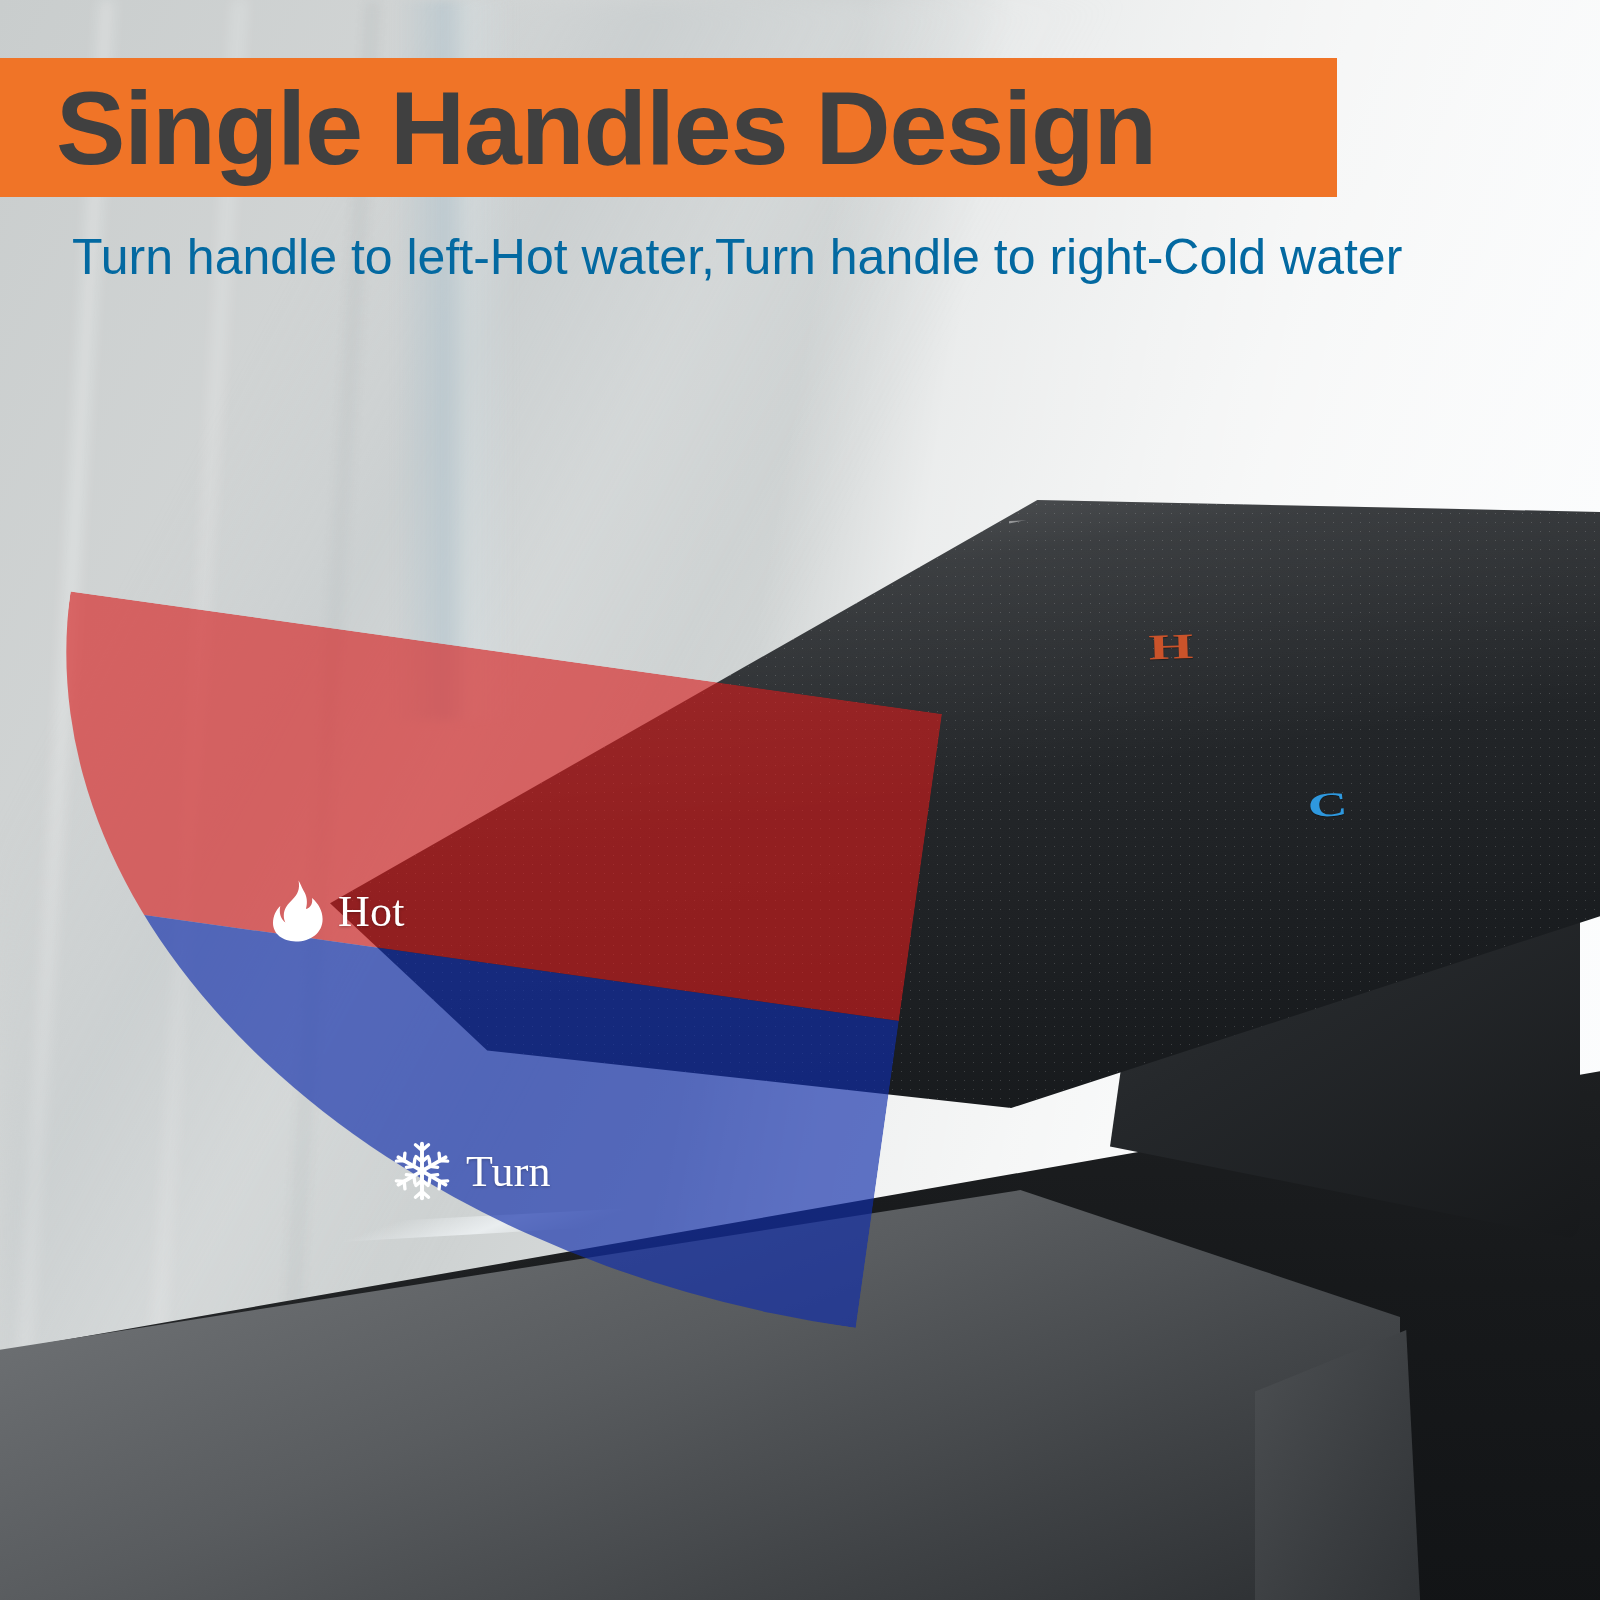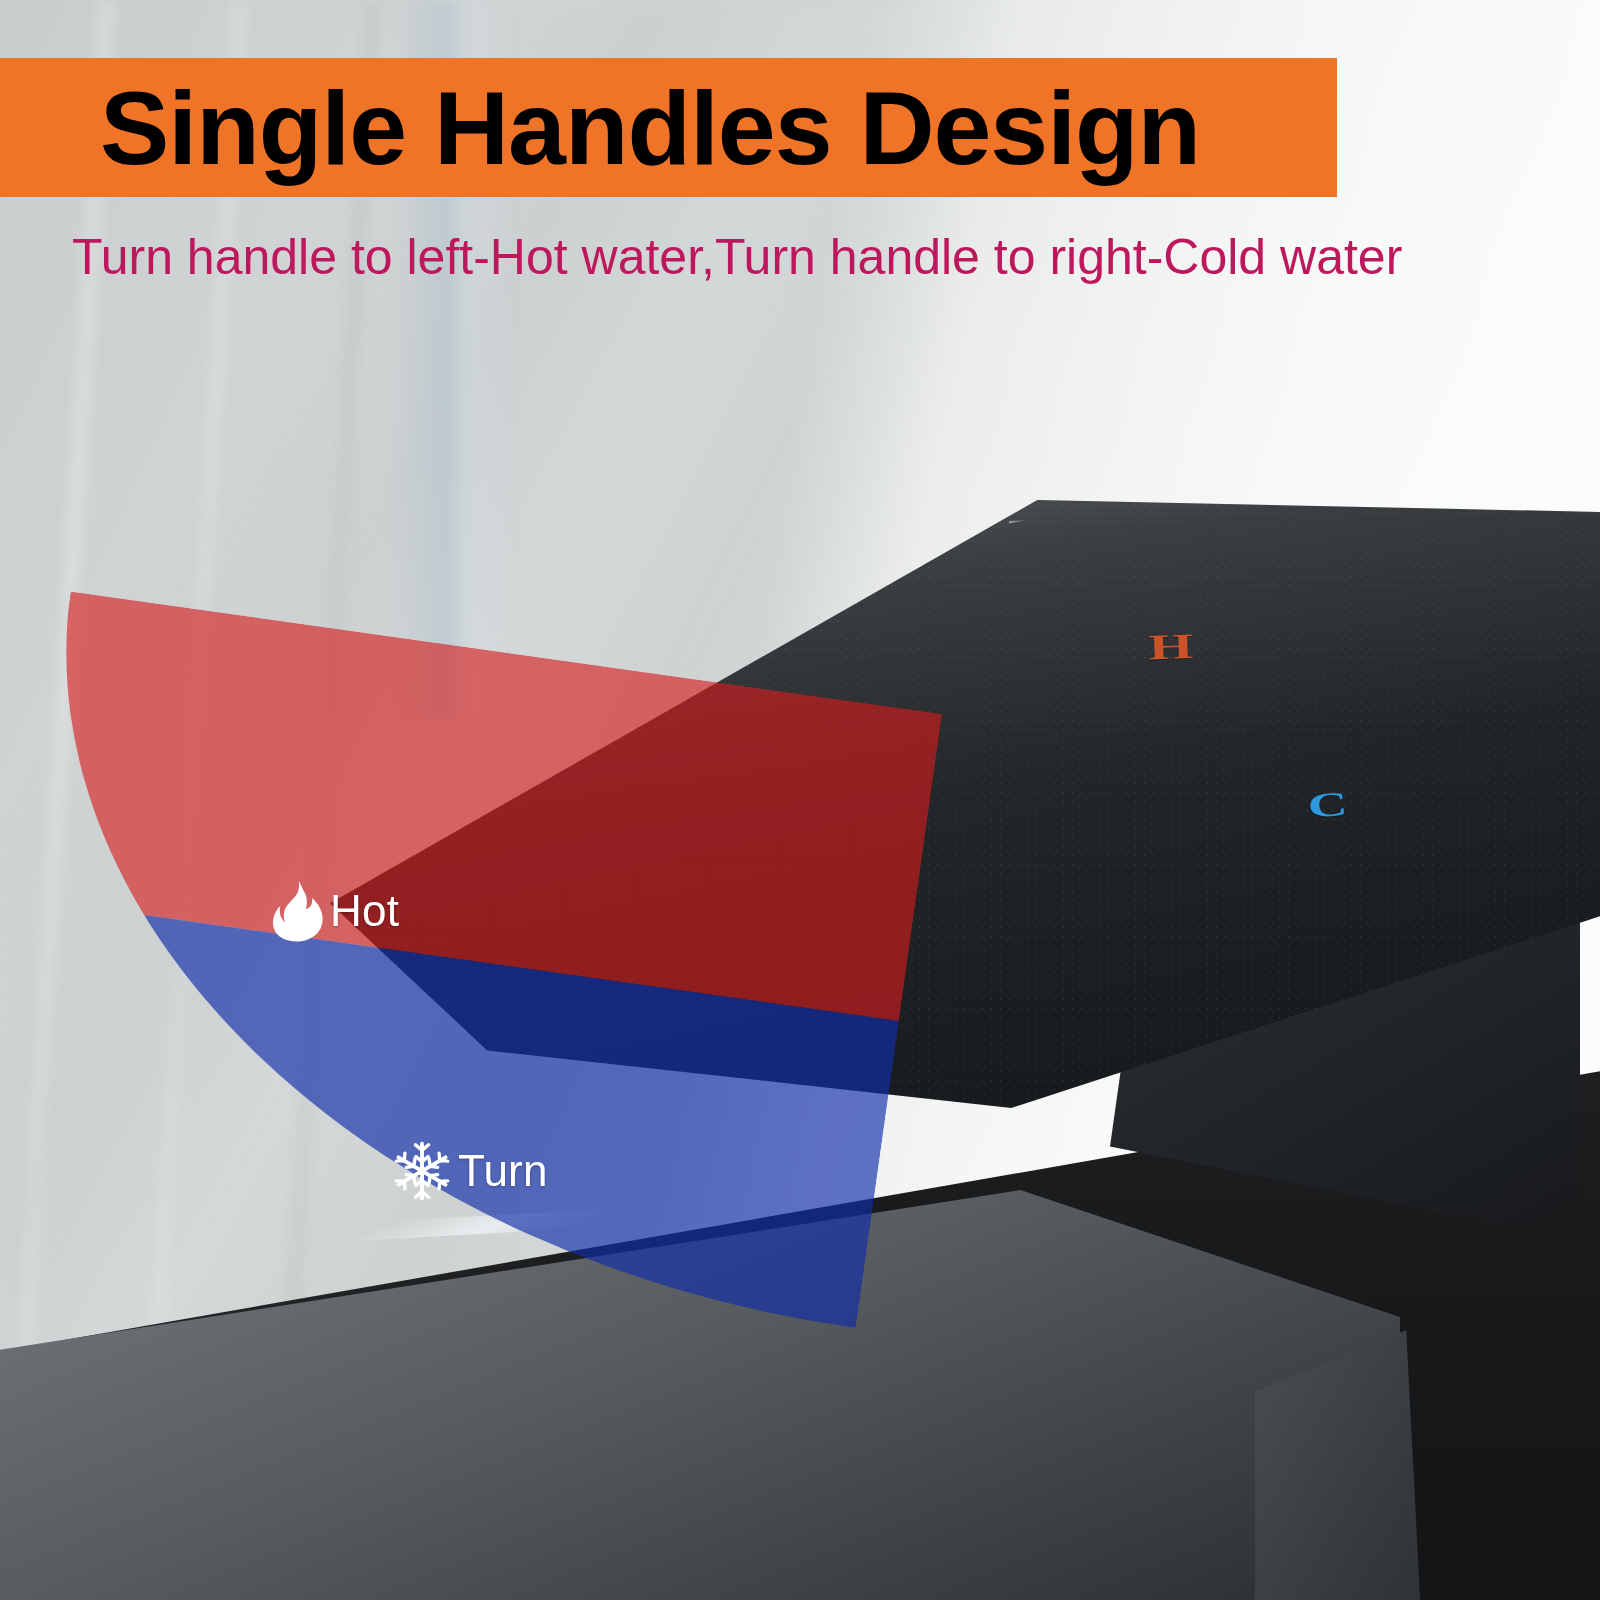--- a/index.html
+++ b/index.html
@@ -223,54 +223,55 @@
     position: absolute;
     left: 0; top: 50%; width: 100%; height: 50%;
     background: rgba(16, 46, 170, 0.66);
   }
 
   
   .ov-label {
     position: absolute;
     display: flex;
     align-items: center;
-    gap: 6px;
+    gap: 14px;
     color: #ffffff;
     font-size: 44px;
     letter-spacing: .2px;
     text-shadow: 0 1px 3px rgba(0,0,0,.28);
+    font-family: Liberation Serif, serif;
   }
   .ov-label .glyph { display: block; line-height: 0; }
   .lbl-hot  { left: 272px; top: 880px; }
   .lbl-cold { left: 392px; top: 1140px; }
 
   
   .banner {
     position: absolute;
     left: 0; top: 58px;
     width: 1337px; height: 139px;
     background: #f07427;
     display: flex;
     align-items: center;
   }
   .banner-title {
-    margin-left: 100px;
-    color: #000000;
+    margin-left: 56px;
+    color: #404040;
     font-size: 104px;
     font-weight: 700;
     letter-spacing: -1px;
     line-height: 1;
     white-space: nowrap;
   }
 
   .subtitle {
     position: absolute;
     left: 72px; top: 228px;
     width: 1460px;
-    color: #be185d;
+    color: #0369a1;
     font-size: 50px;
     font-weight: 400;
     white-space: nowrap;
   }
 </style>
 </head>
 <body>
 
 <div id="stage">
 

